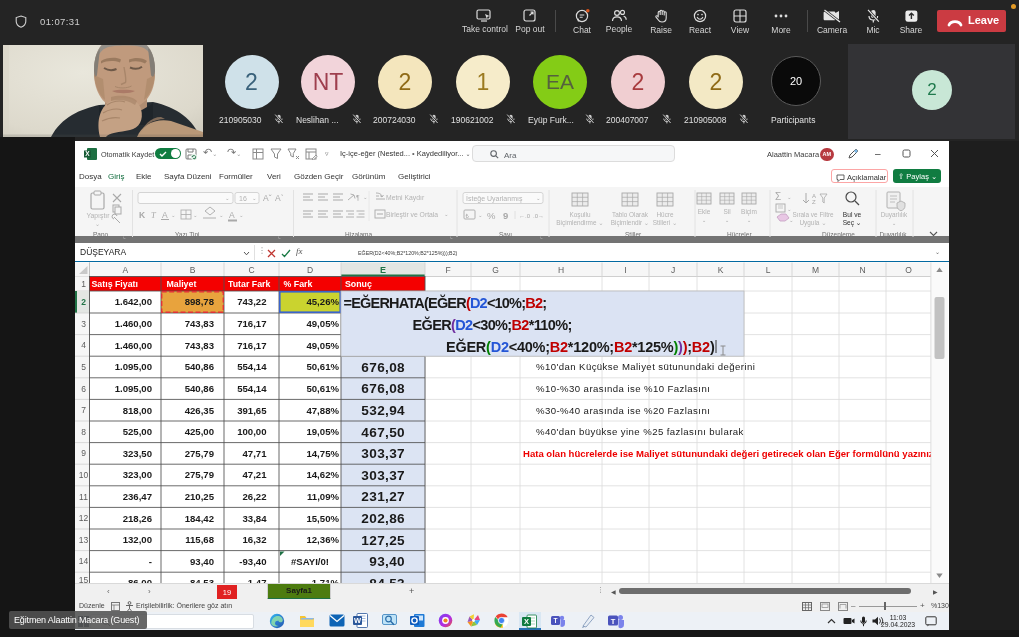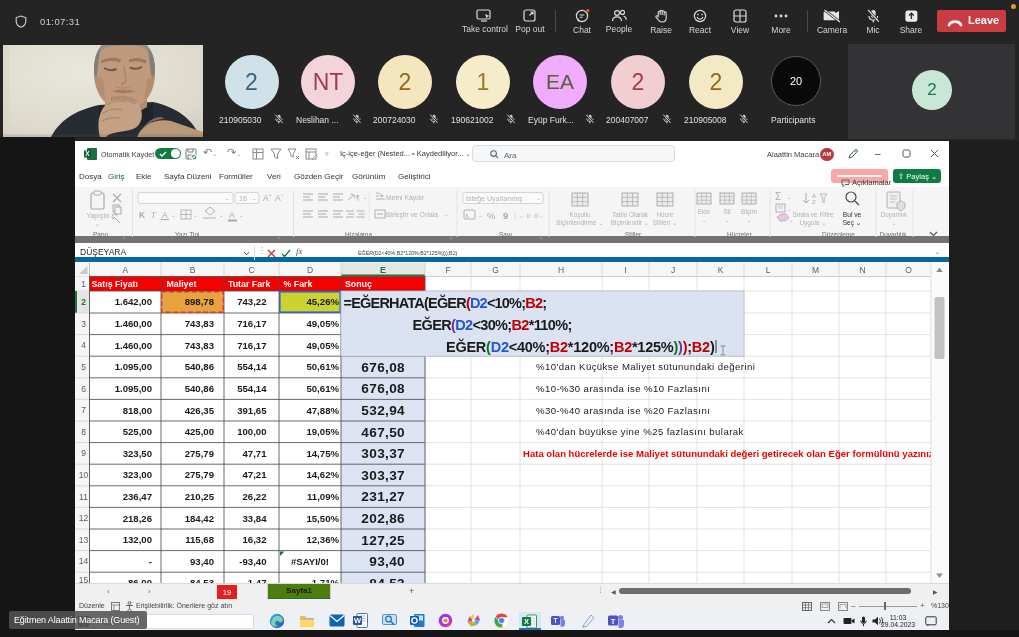--- a/index.html
+++ b/index.html
@@ -126,21 +126,21 @@
       <div class="t" style="left:31px;top:4.5px;font-size:11px;color:#fff;font-weight:600;">Leave</div>
     </div>
     <div class="abs" style="left:1011px;top:3.5px;width:5px;height:5px;border-radius:50%;background:#e29a26;"></div>
   </div>
   <div id="partrow" class="abs" style="left:0;top:44px;width:1019px;height:97px;background:#242424;"></div>
   <div id="rightpanel" class="abs" style="left:848px;top:44px;width:167px;height:95px;background:#333336;"></div>
   <div class="pc" style="left:224.5px;top:55px;width:54px;height:54px;background:#cfe1e9;color:#39617a;font-size:23px;line-height:54px;">2</div>
   <div class="pc" style="left:301px;top:55px;width:54px;height:54px;background:#f2d4da;color:#9e3e4d;font-size:23px;line-height:54px;">NT</div>
   <div class="pc" style="left:378px;top:55px;width:54px;height:54px;background:#f4e6bd;color:#8f6a16;font-size:23px;line-height:54px;">2</div>
   <div class="pc" style="left:456px;top:55px;width:54px;height:54px;background:#f6ecca;color:#9b7a20;font-size:23px;line-height:54px;">1</div>
-  <div class="pc" style="left:533px;top:55px;width:54px;height:54px;background:#f0abfc;color:#55613e;font-size:21px;line-height:54px;">EA</div>
+  <div class="pc" style="left:533px;top:55px;width:54px;height:54px;background:#84cc16;color:#55613e;font-size:21px;line-height:54px;">EA</div>
   <div class="pc" style="left:611px;top:55px;width:54px;height:54px;background:#f0ced1;color:#a83b3e;font-size:23px;line-height:54px;">2</div>
   <div class="pc" style="left:689px;top:55px;width:54px;height:54px;background:#f3e9c5;color:#8f6a16;font-size:23px;line-height:54px;">2</div>
   <div class="pc" style="left:771px;top:56px;width:50px;height:50px;background:#0a0a0a;border:1px solid #5a5a5a;color:#fff;font-size:11px;line-height:48px;">20</div>
   <div class="pc" style="left:912px;top:70px;width:40px;height:40px;background:#c8e7d6;color:#1f7a4d;font-size:17px;line-height:40px;">2</div>
   <div class="plbl" style="left:219px;top:115px;">210905030</div>
   <div class="plbl" style="left:296px;top:115px;">Neslihan ...</div>
   <div class="plbl" style="left:373px;top:115px;">200724030</div>
   <div class="plbl" style="left:451px;top:115px;">190621002</div>
   <div class="plbl" style="left:528px;top:115px;">Eyüp Furk...</div>
   <div class="plbl" style="left:606px;top:115px;text-align:center;">200407007</div>
@@ -291,21 +291,21 @@
     <div class="abs" style="left:0;top:26px;width:874px;height:20px;background:#ffffff;font-size:8px;color:#333;">
       <div class="t" style="left:4px;top:5px;">Dosya</div>
       <div class="t" style="left:33px;top:5px;font-weight:normal;color:#0f6b3c;border-bottom:2px solid #c2410c;padding-bottom:20px;">Giriş</div>
       <div class="t" style="left:61px;top:5px;">Ekle</div>
       <div class="t" style="left:89px;top:5px;">Sayfa Düzeni</div>
       <div class="t" style="left:144px;top:5px;">Formüller</div>
       <div class="t" style="left:192px;top:5px;">Veri</div>
       <div class="t" style="left:219px;top:5px;">Gözden Geçir</div>
       <div class="t" style="left:277px;top:5px;">Görünüm</div>
       <div class="t" style="left:323px;top:5px;">Geliştirici</div>
-      <div class="abs" style="left:756px;top:2px;width:57px;height:14px;border:6px solid #fca5a5;border-radius:3px;background:#fff;">
+      <div class="abs" style="left:756px;top:2px;width:57px;height:14px;border:1px solid #fca5a5;border-radius:3px;background:#fff;">
         <svg class="abs" style="left:4px;top:3.5px" width="9" height="8" viewBox="0 0 9 8">
             <path d="M1 1 h7 v4.5 h-4 l-2 2 v-2 h-1 z" fill="none" stroke="#555" stroke-width="0.9"></path>
           </svg>
           <div class="t" style="left:15px;top:2.5px;font-size:7.5px;color:#333;">Açıklamalar</div>
       </div>
       <div class="abs" style="left:818px;top:2px;width:48px;height:14px;border-radius:3px;background:#107c41;">
         <div class="t" style="left:5px;top:2.5px;font-size:7.5px;color:#fff;">⇧ Paylaş ⌄</div>
       </div>
     </div>
 
@@ -432,21 +432,21 @@
       <rect x="812" y="5" width="13" height="16" rx="1" fill="#f0f0f0" stroke="#a9a9a9" stroke-width="0.9"></rect>
       <path d="M815 9 h7 M815 12 h7 M815 15 h5" stroke="#a9a9a9" stroke-width="0.7"></path>
       <path d="M822 16 l4 -2 4 2 v3 c0 2.5 -1.8 4 -4 4.8 c-2.2 -0.8 -4 -2.3 -4 -4.8 z" fill="#e0e0e0" stroke="#a9a9a9" stroke-width="0.8"></path>
       <text x="819" y="30" font-size="6.4" fill="#b3b3b3" font-weight="normal" text-anchor="middle" letter-spacing="0">Duyarlılık</text>
       <text x="819" y="38" font-size="5.5" fill="#b3b3b3" font-weight="normal" text-anchor="middle" letter-spacing="0">⌄</text>
       <text x="818" y="50" font-size="6.5" fill="#6e6e6e" font-weight="normal" text-anchor="middle" letter-spacing="0">Duyarlılık</text>
       <path d="M855 45 l3.5 3.5 3.5 -3.5" fill="none" stroke="#555" stroke-width="1.1"></path>
       </svg>
     </div>
 
-    <div class="abs" style="left:0;top:102px;width:874px;height:19px;background:#fff;border-bottom:5px solid #0369a1;">
+    <div class="abs" style="left:0;top:102px;width:874px;height:19px;background:#fff;border-bottom:1px solid #0369a1;">
       <div class="t" style="left:5px;top:4px;font-size:8.5px;color:#222;">DÜŞEYARA</div>
       <svg class="abs" style="left:168px;top:8px" width="7" height="5" viewBox="0 0 7 5">
           <path d="M1 1 L3.5 3.8 L6 1" fill="none" stroke="#555" stroke-width="1"></path>
         </svg>
       <div class="abs" style="left:179px;top:2px;width:1px;height:15px;background:#e0e0e0;"></div>
       <div class="t" style="left:183px;top:3px;font-size:8px;color:#888;">⋮</div>
       <svg class="abs" style="left:192px;top:5.5px" width="9" height="9" viewBox="0 0 9 9">
           <path d="M1 1 L8 8 M8 1 L1 8" stroke="#c03530" stroke-width="1.3"></path>
         </svg>
       <svg class="abs" style="left:206px;top:5.5px" width="10" height="9" viewBox="0 0 10 9">

